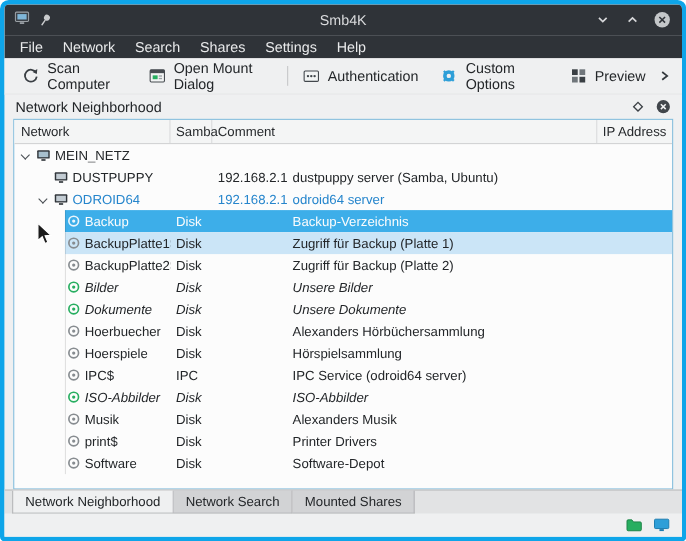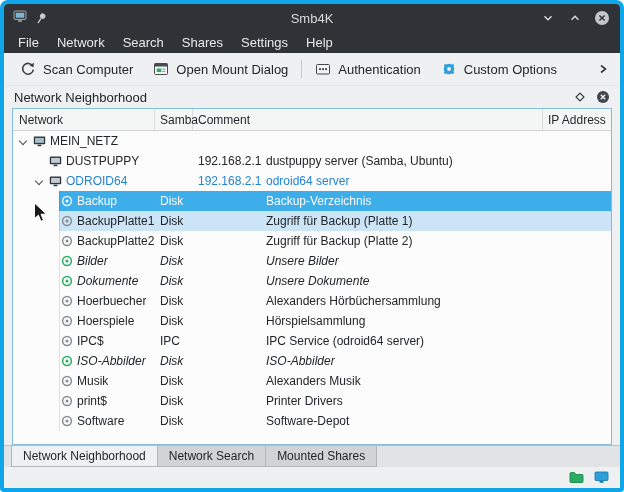--- a/index.html
+++ b/index.html
@@ -186,20 +186,31 @@
       <span class="ticon">
         <svg width="16" height="16" viewBox="0 0 16 16">
             <circle cx="8" cy="8" r="5.2" fill="#2e9fd8"></circle>
             <rect x="7" y="1.6" width="2" height="12.8" fill="#2e9fd8" transform="rotate(45 8 8)"></rect>
             <rect x="7" y="1.6" width="2" height="12.8" fill="#2e9fd8" transform="rotate(-45 8 8)"></rect>
             <circle cx="8" cy="8" r="2" fill="#eff0f1"></circle>
           </svg>
       </span>
       <span>Custom Options</span>
     </div>
+    <div class="tbtn">
+      <span class="ticon">
+        <svg width="16" height="16" viewBox="0 0 16 16">
+            <rect x="2" y="2" width="5.2" height="5.2" fill="#3a3f44"></rect>
+            <rect x="8.8" y="2" width="5.2" height="5.2" fill="#70767b"></rect>
+            <rect x="2" y="8.8" width="5.2" height="5.2" fill="#70767b"></rect>
+            <rect x="8.8" y="8.8" width="5.2" height="5.2" fill="#3a3f44"></rect>
+          </svg>
+      </span>
+      <span>Preview</span>
+    </div>
     <span class="toverflow">
       <svg width="10" height="12" viewBox="0 0 10 12">
           <path d="M3 2.5 L7.5 6 L3 9.5" fill="none" stroke="#33383d" stroke-width="1.6"></path>
         </svg>
     </span>
   </div>
 
   <div class="panel-header">
     <span>Network Neighborhood</span>
     <span class="panel-icons">

